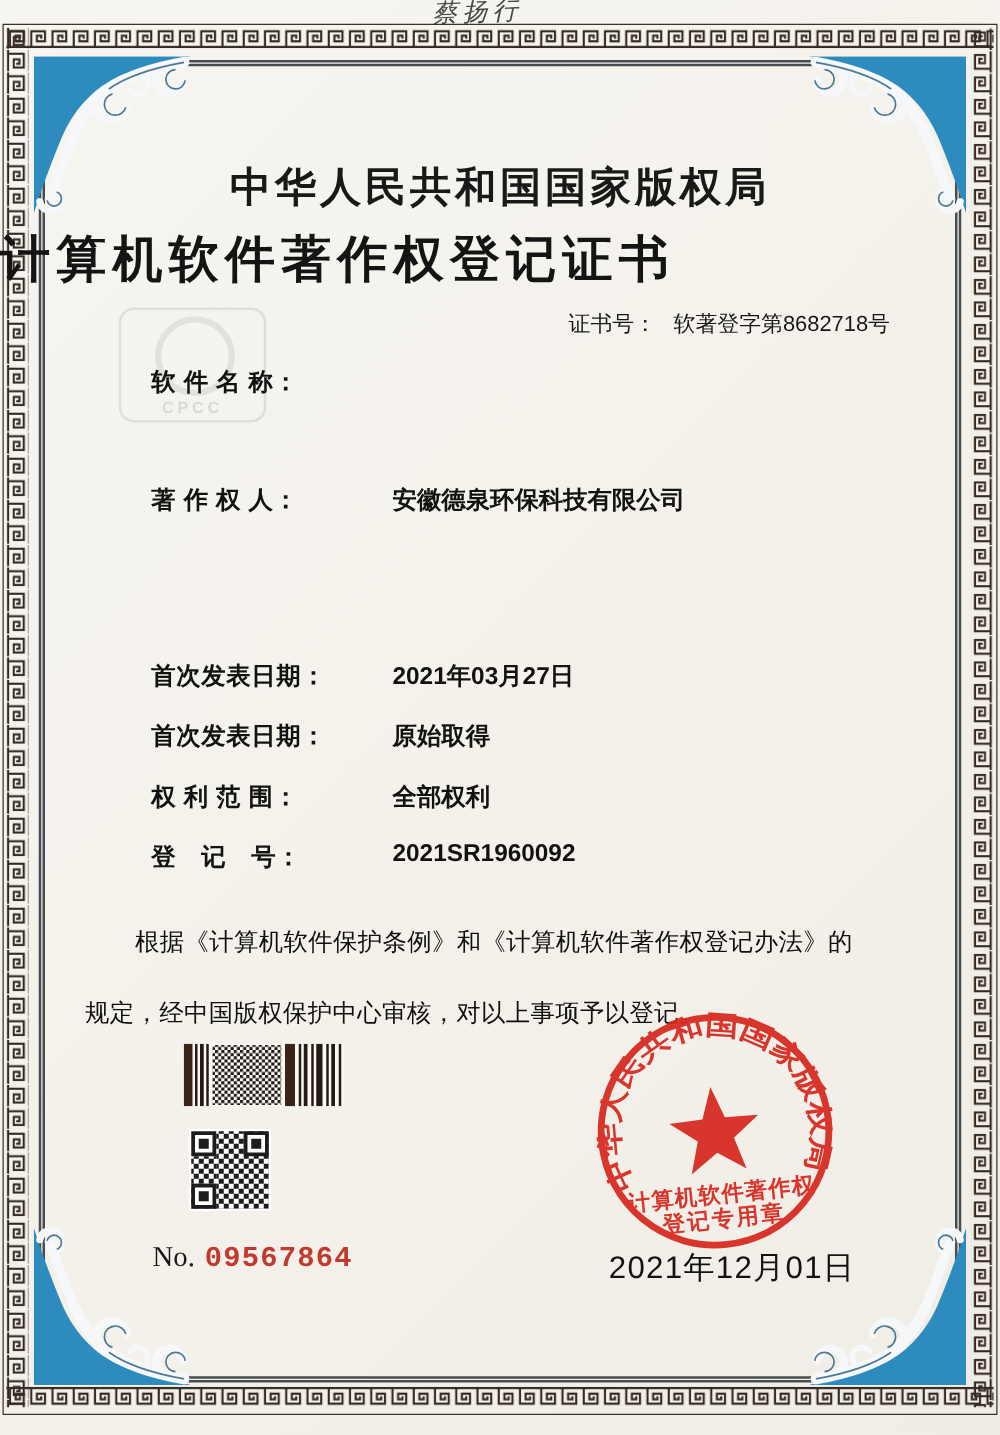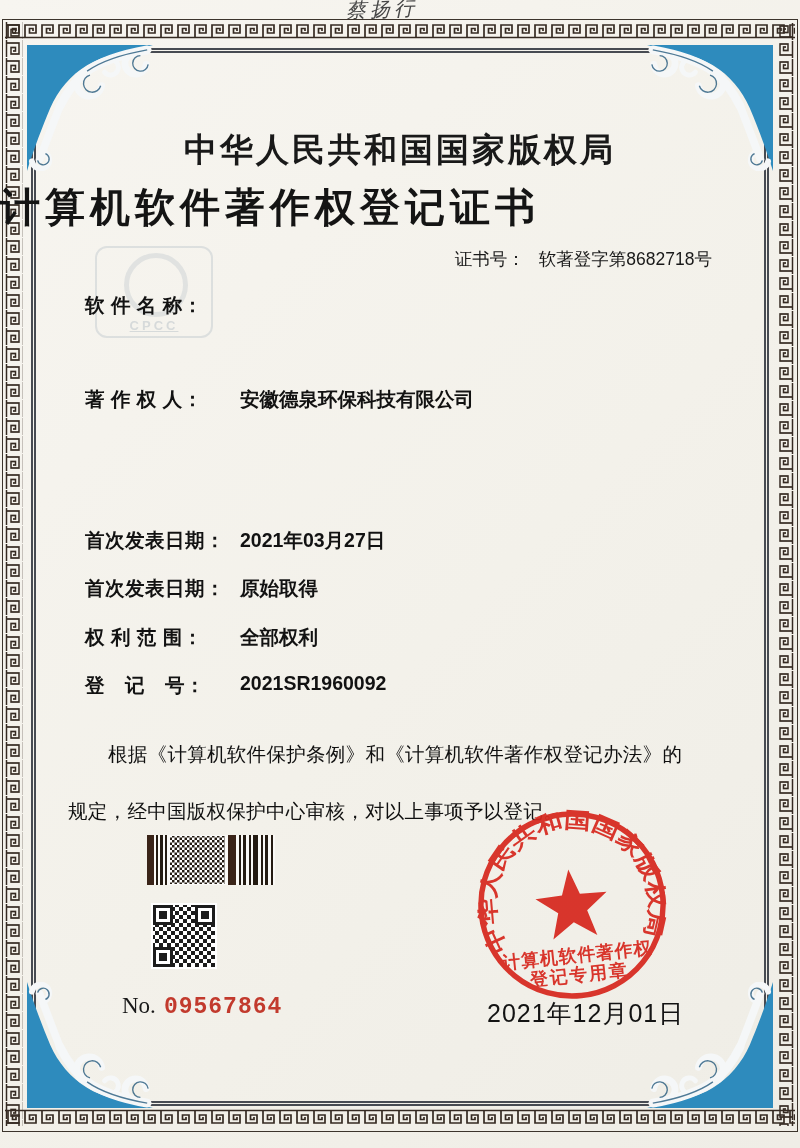--- a/index.html
+++ b/index.html
@@ -25,32 +25,32 @@
   .handwriting{position:absolute;top:-4px;left:346px;font-family:"Liberation Serif",serif;
         font-size:20px;color:#474747;transform:rotate(-2deg);font-style:italic;letter-spacing:4px;}
   .title{position:absolute;top:128px;left:0;width:100%;text-align:center;
         font-size:33px;font-weight:700;letter-spacing:3px;color:#191919;}
   .subtitle{position:absolute;top:180px;left:0;width:100%;text-align:left;
         font-family:"Liberation Serif","DejaVu Serif",serif;
         font-size:40px;font-weight:700;letter-spacing:5px;color:#141414;}
   .certno{position:absolute;top:247px;right:88px;font-size:17.5px;font-weight:400;color:#181818;}
   .certno .v{margin-left:14px;}
   .row{position:absolute;left:85px;font-size:19.5px;font-weight:700;color:#121212;}
-  .row .lbl{display:inline-block;width:155px;letter-spacing:.5px;vertical-align:top;}
-  .row .val{vertical-align:top;}
+  .row .lbl{display:inline-block;width:155px;letter-spacing:.5px;vertical-align:top;margin-left:36px;}
+  .row .val{vertical-align:top;margin-left:38px;}
   .val-multi{display:inline-block;vertical-align:top;}
   .val-multi div{line-height:28px;}
   .statement{position:absolute;left:68px;top:726px;width:676px;font-size:19.5px;
         line-height:57px;color:#101010;letter-spacing:.3px;}
   .statement .l1{text-indent:40px;}
   .ghost-stamp{position:absolute;left:95px;top:246px;width:118px;height:92px;opacity:.38;}
   .ghost-box{position:absolute;inset:0;border:2px solid rgba(125,145,165,.55);border-radius:12px;}
   .ghost-ring{position:absolute;left:29px;top:7px;width:54px;height:54px;border:5px solid rgba(125,145,165,.45);border-radius:50%;}
   .ghost-txt{position:absolute;left:0;right:0;bottom:5px;text-align:center;font-size:13px;
-        letter-spacing:3px;color:rgba(120,140,160,.65);font-weight:700;text-decoration:underline;}
+        letter-spacing:3px;color:rgba(120,140,160,.65);font-weight:700;}
   .barcode{position:absolute;left:147px;top:835px;width:128px;height:50px;}
   .qrcode{position:absolute;left:151px;top:903px;width:66px;height:66px;}
   .seal{position:absolute;left:473px;top:806px;width:198px;height:198px;transform:rotate(-6deg);opacity:.93;}
   .serial{position:absolute;left:122px;top:993px;font-family:"Liberation Serif","DejaVu Serif",serif;font-size:23px;color:#191919;}
   .serial .num{font-family:"Liberation Mono","DejaVu Sans Mono",monospace;font-weight:700;letter-spacing:1px;margin-left:8px;}
   .issue-date{position:absolute;left:487px;top:997px;font-size:25px;font-weight:400;letter-spacing:1px;color:#131313;}
   svg{display:block;}
   .defs-hidden{position:absolute;width:0;height:0;overflow:hidden;}
 </style>
 </head>

